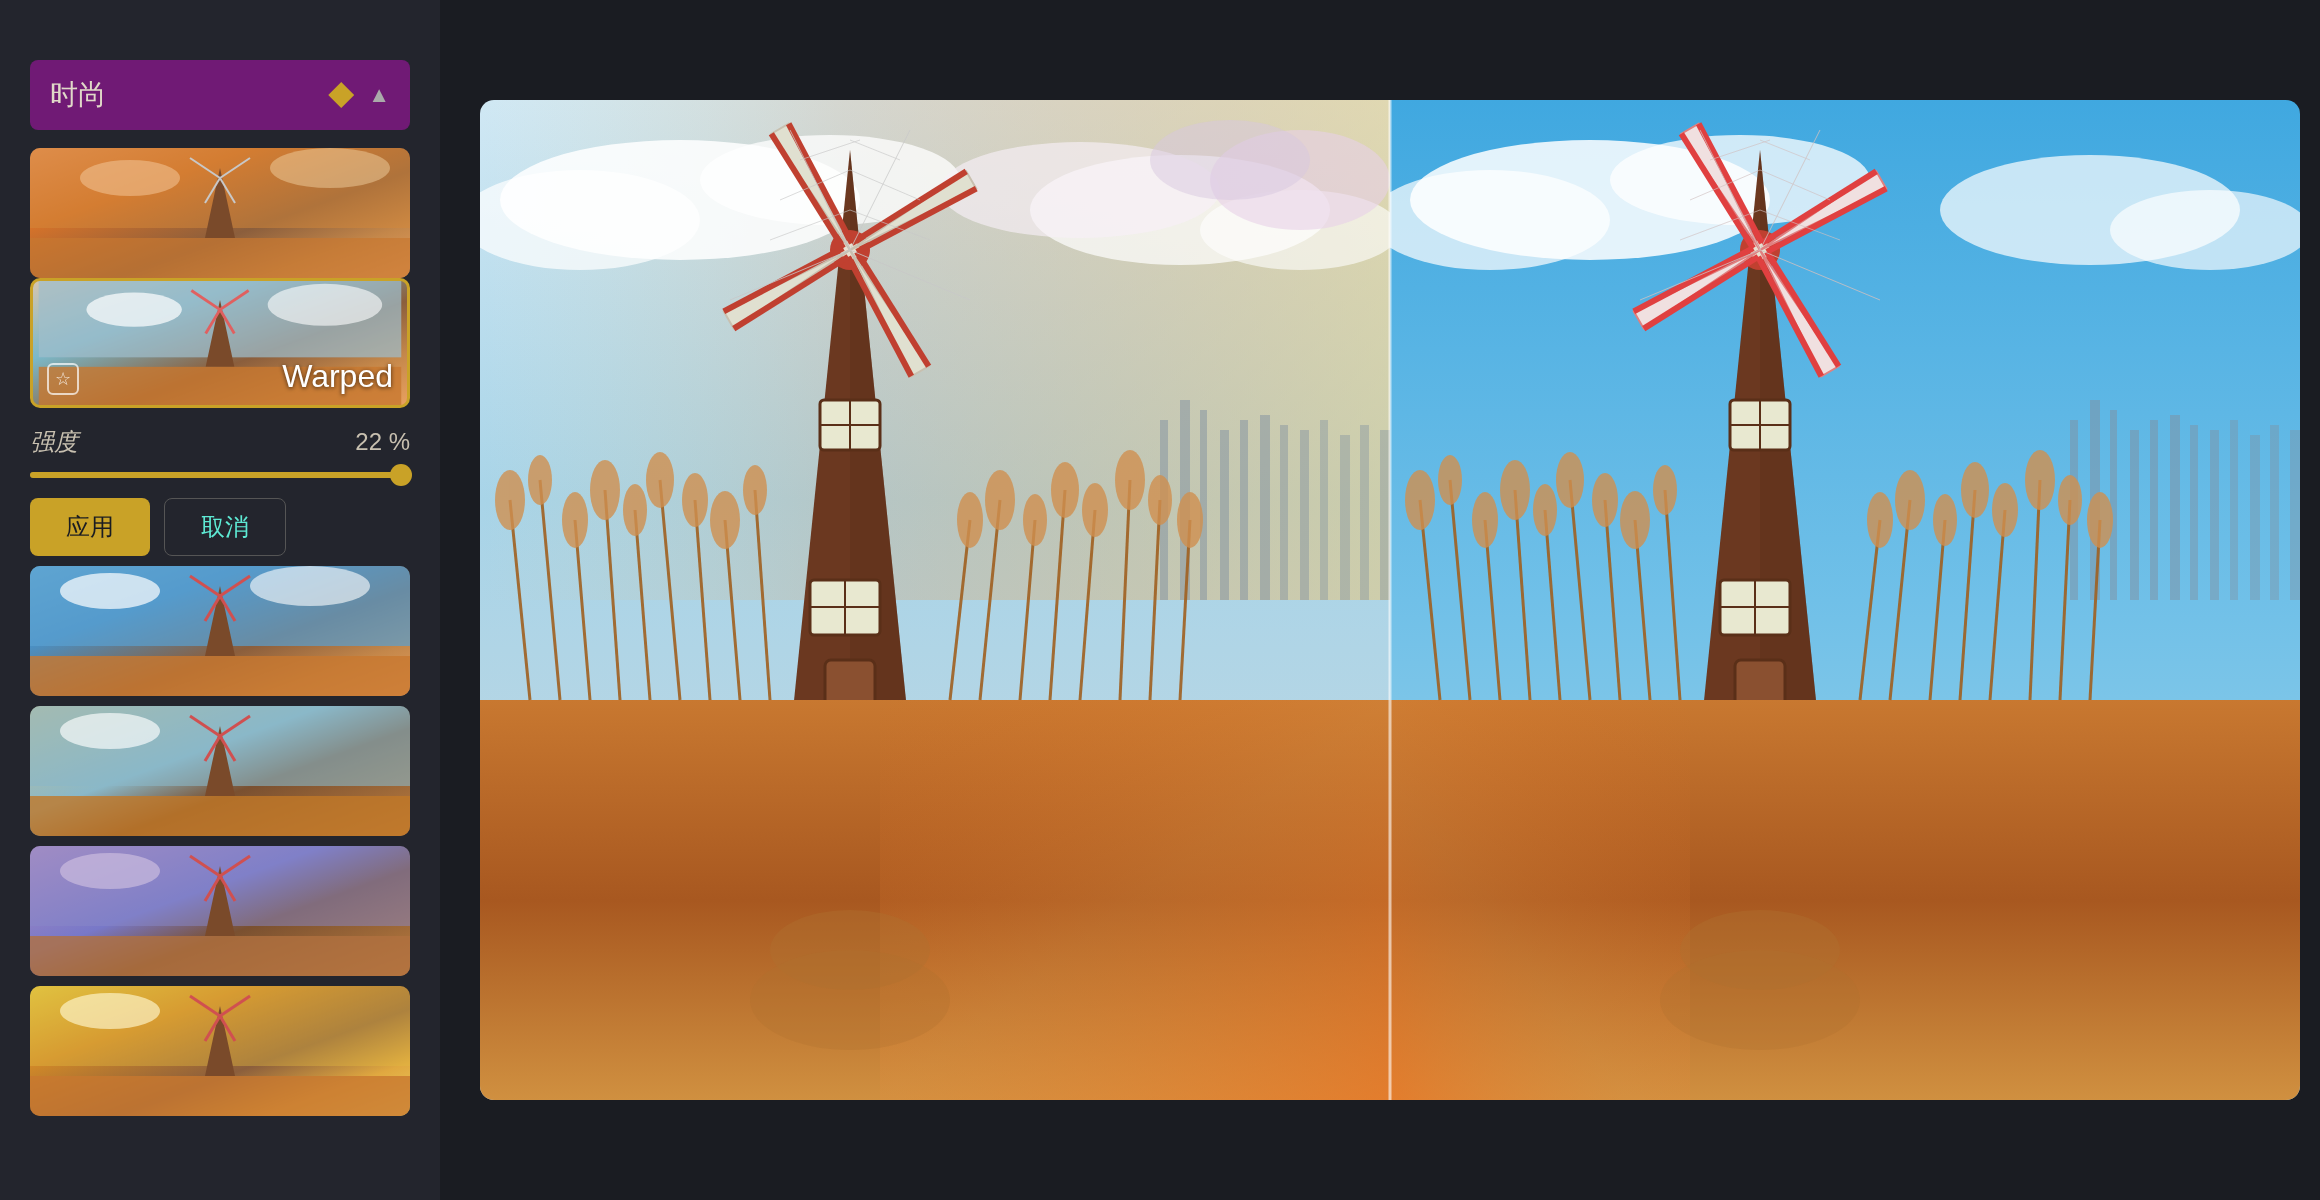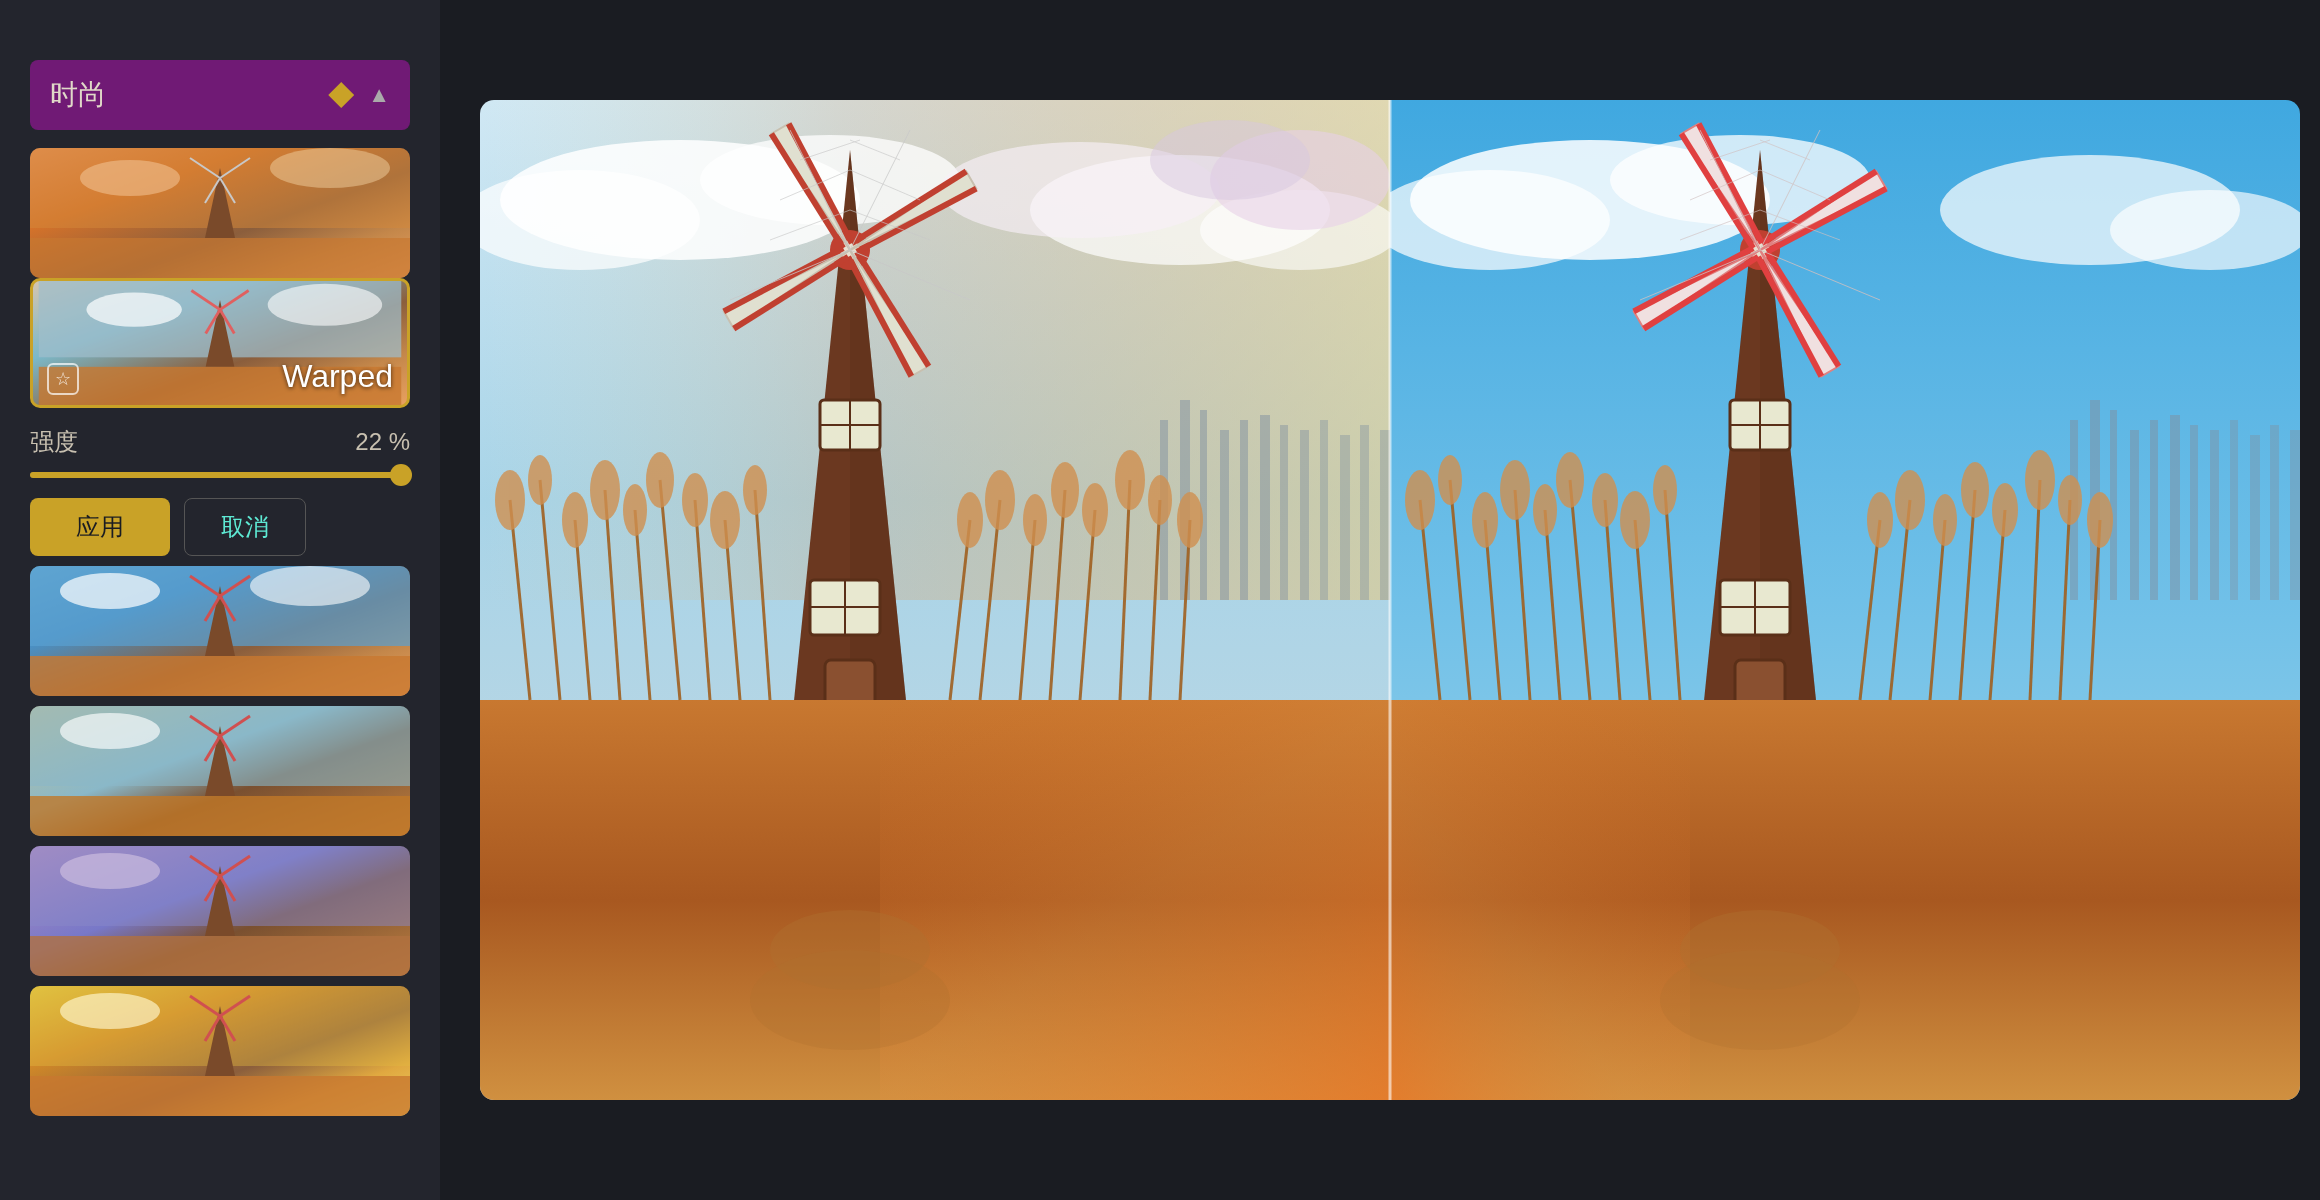--- a/index.html
+++ b/index.html
@@ -103,20 +103,21 @@
     }
     .intensity-header {
       display: flex;
       justify-content: space-between;
       align-items: center;
       margin-bottom: 14px;
     }
     .intensity-label {
       color: #c8c0b0;
       font-size: 24px;
+      font-style: italic;
     }
     .intensity-value {
       color: #c8c0b0;
       font-size: 24px;
     }
     .slider-track {
       width: 100%;
       height: 6px;
       background: #444;
       border-radius: 3px;
@@ -142,21 +143,21 @@
     .action-buttons {
       display: flex;
       gap: 14px;
       margin-top: 8px;
     }
     .btn-apply {
       background: #c9a227;
       color: #1a1c22;
       border: none;
       border-radius: 8px;
-      padding: 12px 46px;
+      padding: 12px 36px;
       font-size: 24px;
       cursor: pointer;
       font-family: inherit;
     }
     .btn-cancel {
       background: transparent;
       color: #5eead4;
       border: 1px solid #555;
       border-radius: 8px;
       padding: 12px 36px;

